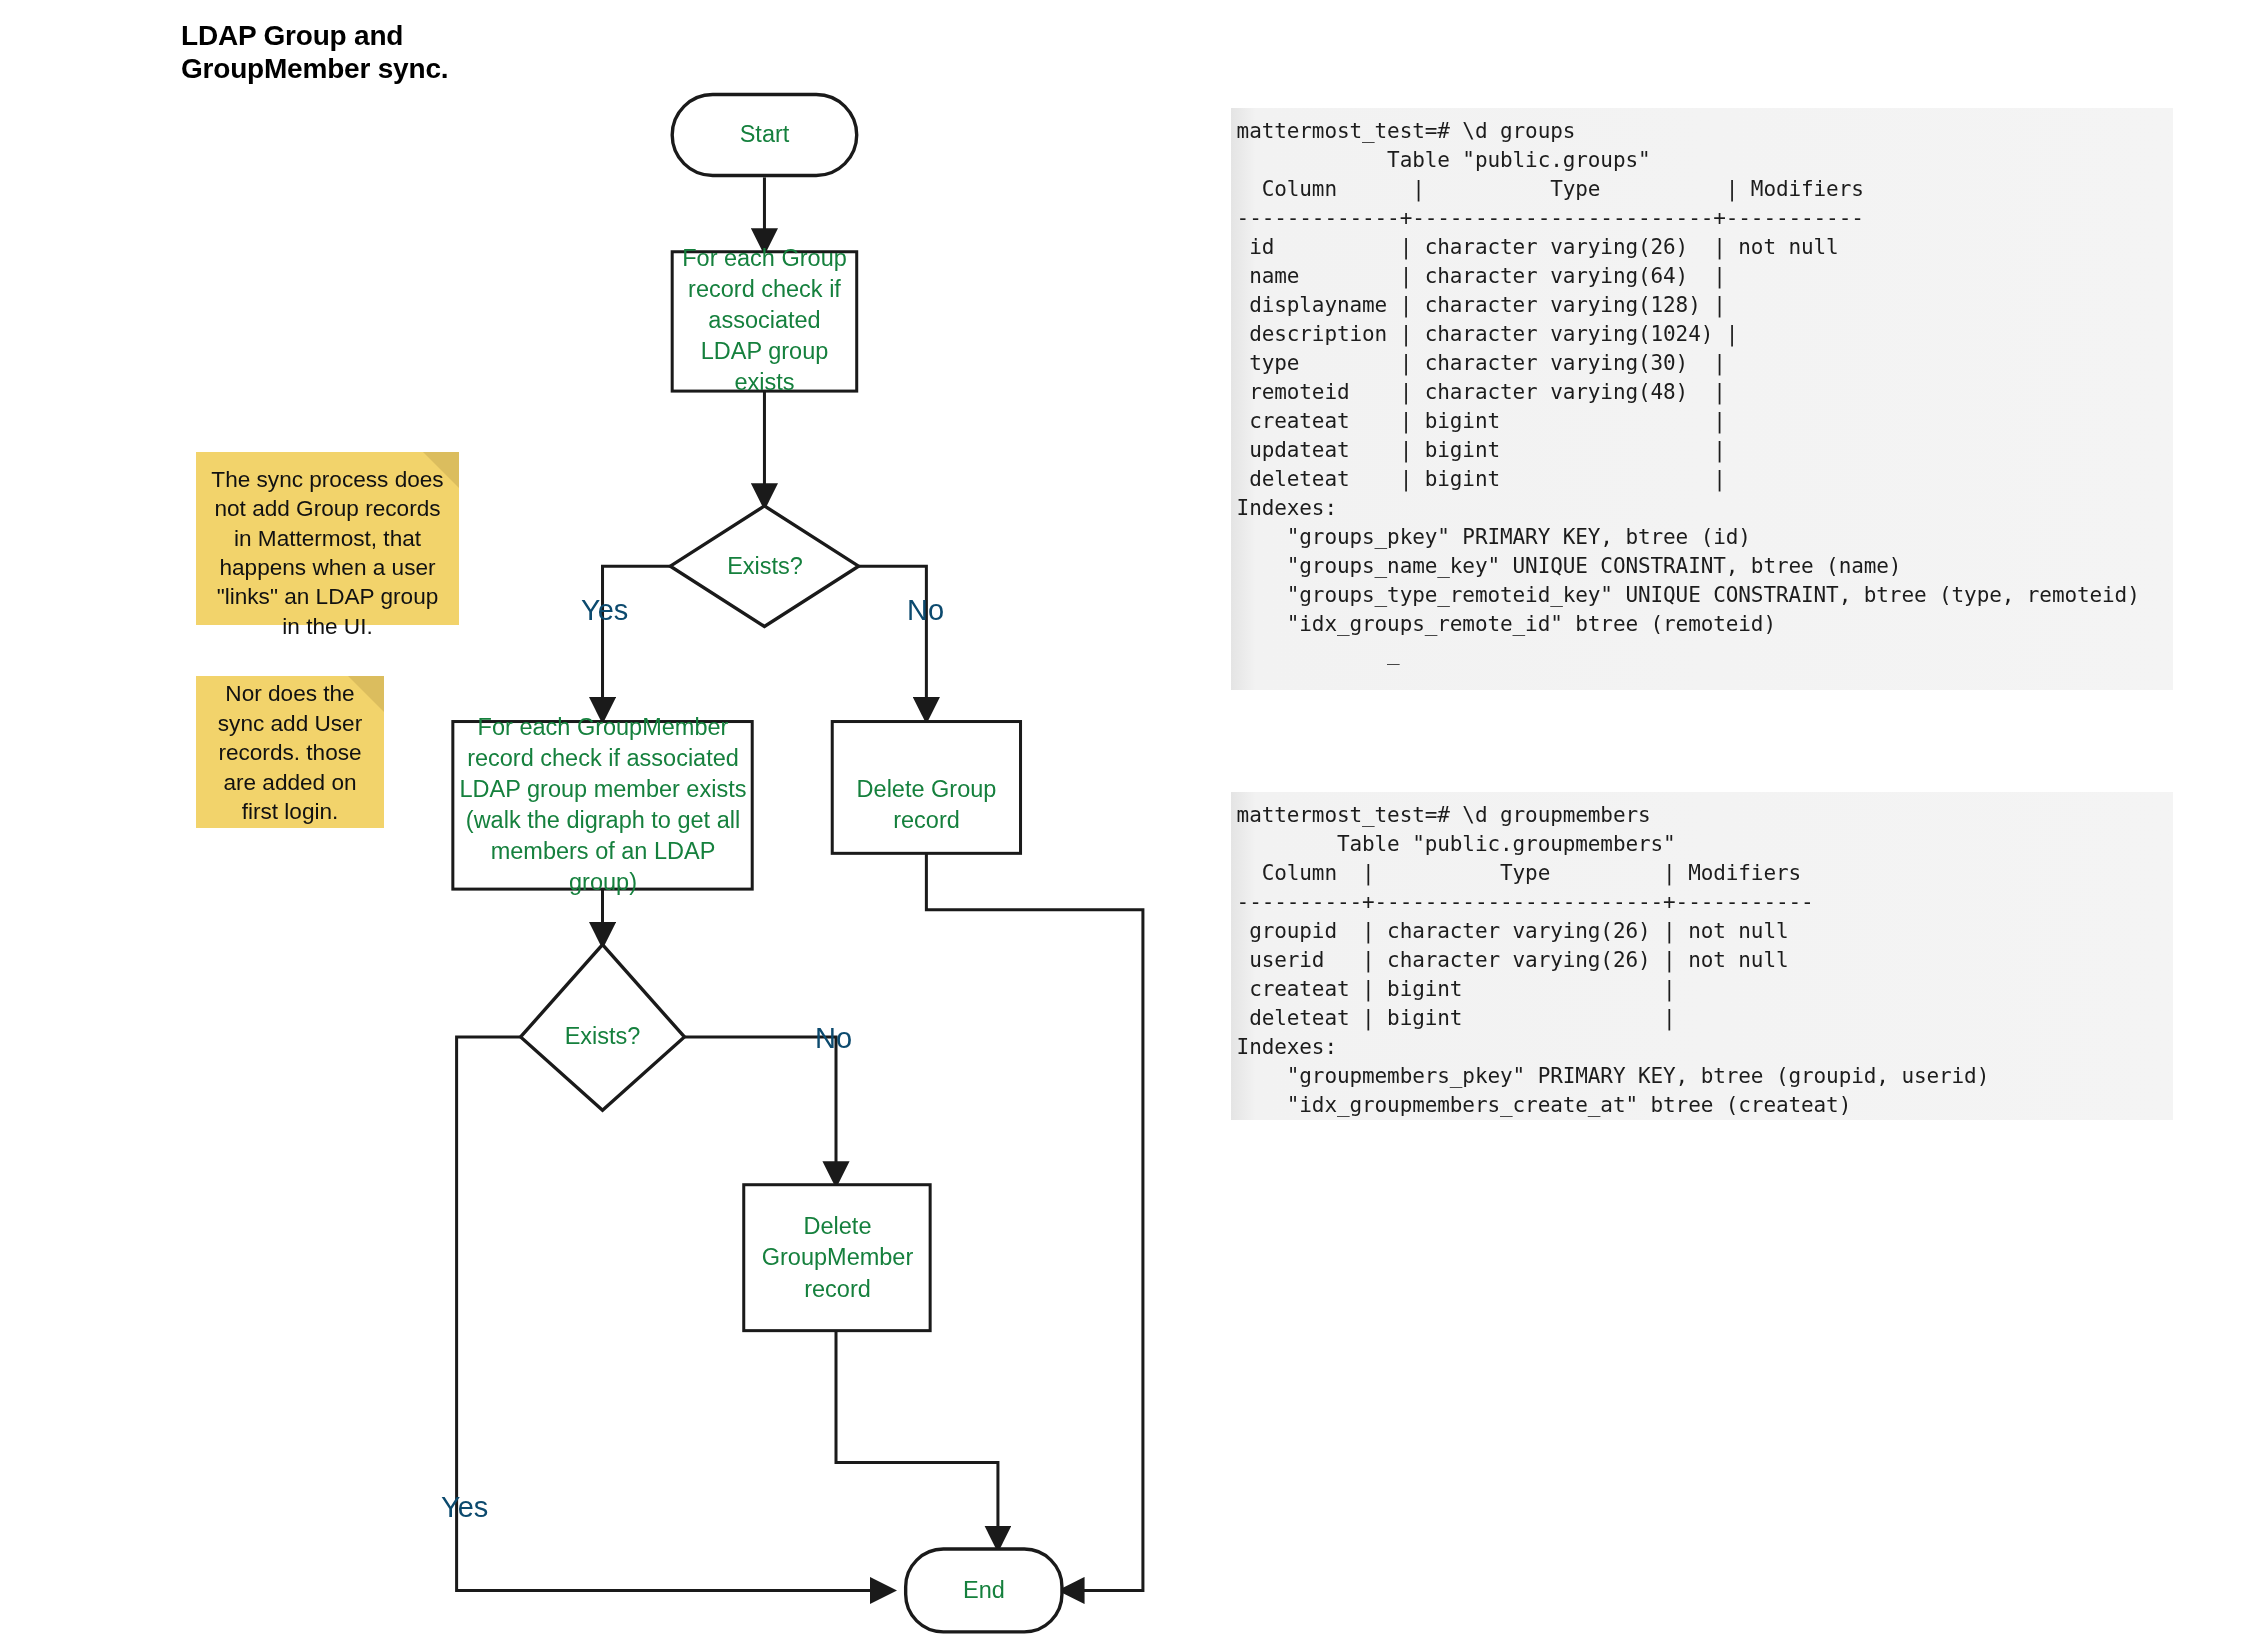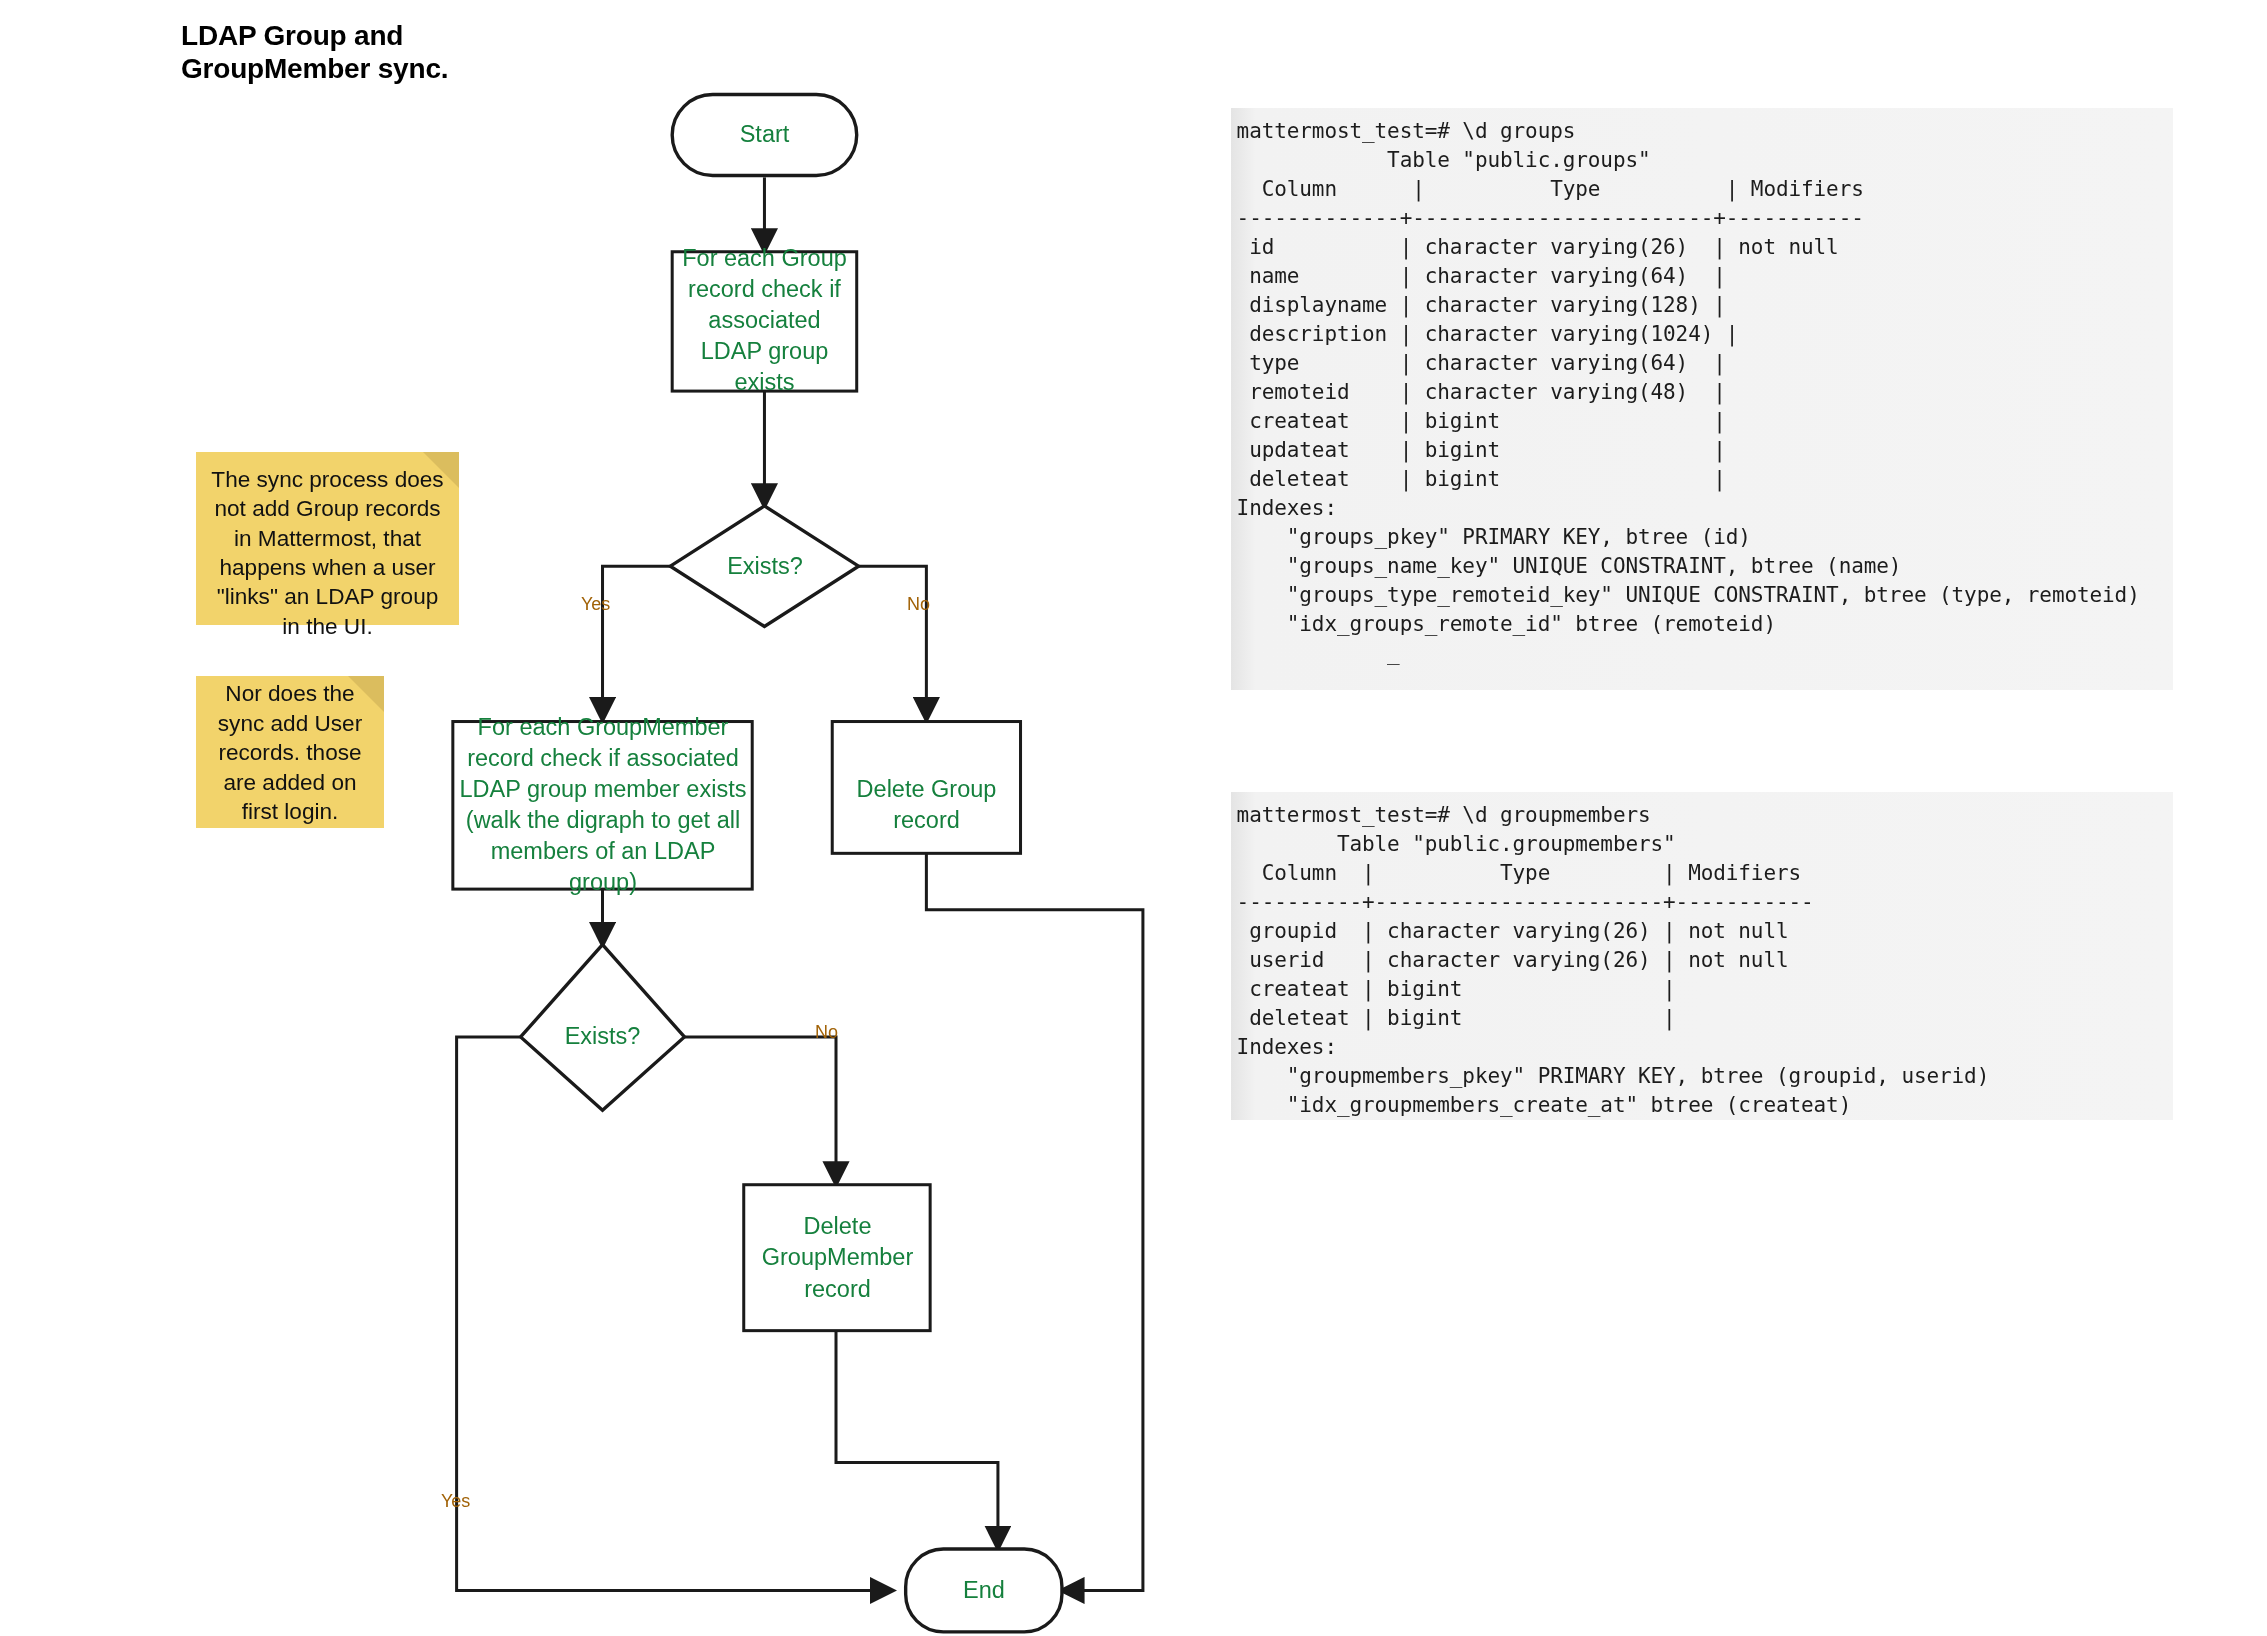--- a/index.html
+++ b/index.html
@@ -23,21 +23,21 @@
   #flow-svg{position:absolute;left:0;top:0;width:2267px;height:1637px;}
 
   
   .node-label{
     position:absolute;display:flex;align-items:center;justify-content:center;
     text-align:center;font-size:23.5px;line-height:1.32;color:#15803d;
     font-family:"Liberation Sans", sans-serif;
     pointer-events:none;
   }
   .edge-label{
-    position:absolute;font-size:18px;color:#a16207;
+    position:absolute;font-size:29px;color:#0c4a6e;
     font-family:"Liberation Sans", sans-serif;white-space:nowrap;
   }
 
   
   .sticky{
     position:absolute;
     background:#f2d36b;
     color:#111;
     font-size:22.6px;line-height:1.3;text-align:center;
     box-sizing:border-box;
@@ -155,21 +155,21 @@
   </div>
 
   <div class="term" style="left:1231px;top:108px;width:942px;height:582px;"><span>mattermost_test=# \d groups</span>
 <span>            Table "public.groups"</span>
 <span>  Column      |          Type          | Modifiers </span>
 <span>-------------+------------------------+-----------</span>
 <span> id          | character varying(26)  | not null</span>
 <span> name        | character varying(64)  |</span>
 <span> displayname | character varying(128) |</span>
 <span> description | character varying(1024) |</span>
-<span> type        | character varying(64)  |</span>
+<span> type        | character varying(30)  |</span>
 <span> remoteid    | character varying(48)  |</span>
 <span> createat    | bigint                 |</span>
 <span> updateat    | bigint                 |</span>
 <span> deleteat    | bigint                 |</span>
 <span>Indexes:</span>
 <span>    "groups_pkey" PRIMARY KEY, btree (id)</span>
 <span>    "groups_name_key" UNIQUE CONSTRAINT, btree (name)</span>
 <span>    "groups_type_remoteid_key" UNIQUE CONSTRAINT, btree (type, remoteid)</span>
 <span>    "idx_groups_remote_id" btree (remoteid)</span>
 <span class="cursorline">            _</span></div>

